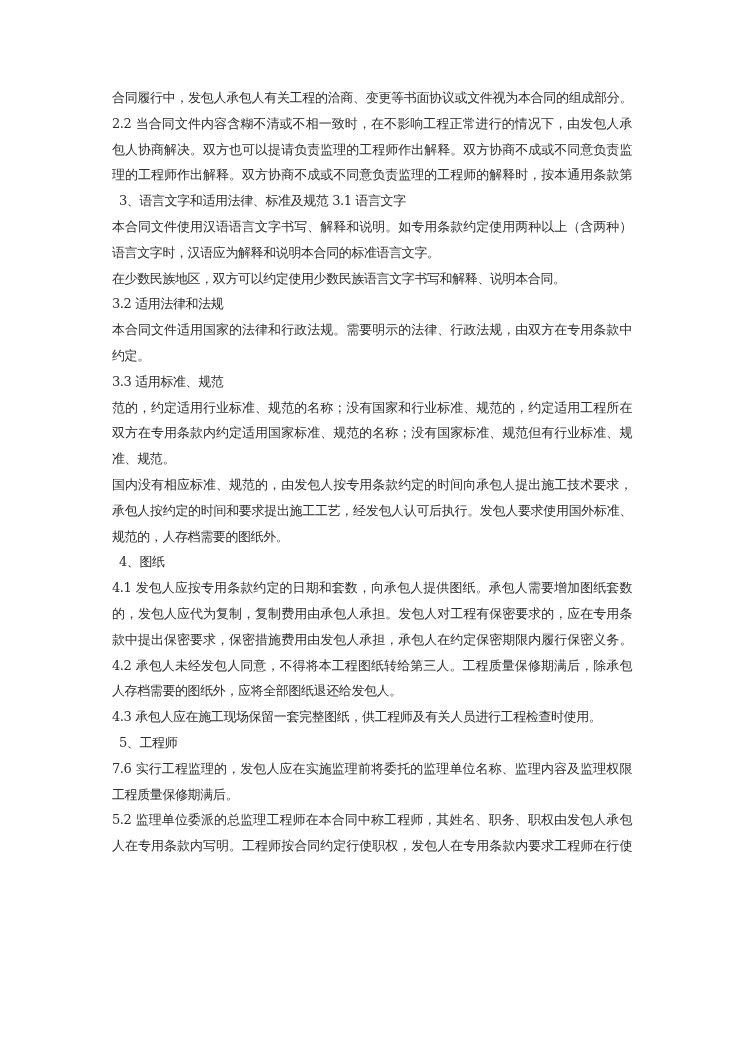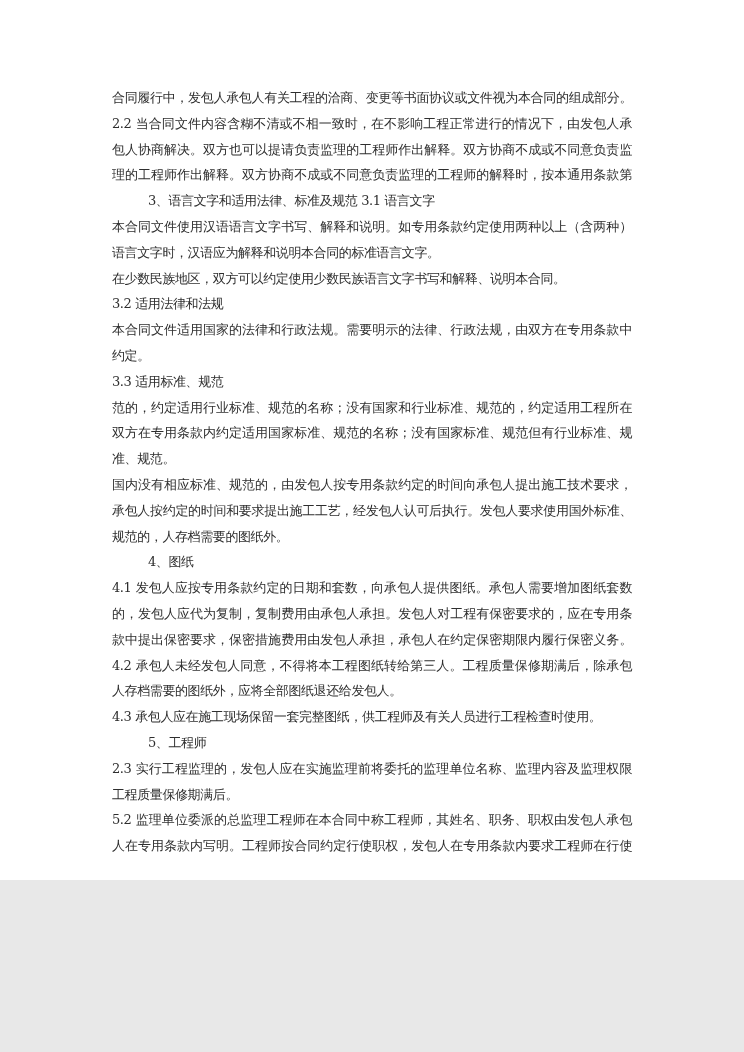--- a/index.html
+++ b/index.html
@@ -4,21 +4,21 @@
 <style>
   html, body {
     margin: 0;
     padding: 0;
     background: #e8e8e8;
     font-family: "DejaVu Serif", "Liberation Serif", serif;
   }
   .page {
     position: relative;
     width: 744px;
-    height: 880px;
+    height: 1052px;
     margin: 0 auto;
     background: #ffffff;
     overflow: hidden;
   }
   .text-block {
     position: absolute;
     left: 112px;
     top: 85px;
     width: 520px;
   }
@@ -30,21 +30,20 @@
     color: #2e2e2e;
     text-align: left;
     white-space: pre-wrap;
   }
   .line.justify {
     text-align: justify;
     text-align-last: justify;
   }
   .line.indent {
     text-indent: 7px;
-    margin-left: 29px;
   }
 </style>
 </head>
 <body>
 
 <div class="page" style="background: rgb(255, 255, 255);">
   <div class="text-block" id="text-block" style="color: rgb(46, 46, 46);">
       <div class="line justify">合同履行中，发包人承包人有关工程的洽商、变更等书面协议或文件视为本合同的组成部分。</div>
       <div class="line justify">2.2 当合同文件内容含糊不清或不相一致时，在不影响工程正常进行的情况下，由发包人承</div>
       <div class="line justify">包人协商解决。双方也可以提请负责监理的工程师作出解释。双方协商不成或不同意负责监</div>
@@ -64,18 +63,18 @@
       <div class="line justify">承包人按约定的时间和要求提出施工工艺，经发包人认可后执行。发包人要求使用国外标准、</div>
       <div class="line">规范的，人存档需要的图纸外。</div>
       <div class="line indent">4、图纸</div>
       <div class="line justify">4.1 发包人应按专用条款约定的日期和套数，向承包人提供图纸。承包人需要增加图纸套数</div>
       <div class="line justify">的，发包人应代为复制，复制费用由承包人承担。发包人对工程有保密要求的，应在专用条</div>
       <div class="line justify">款中提出保密要求，保密措施费用由发包人承担，承包人在约定保密期限内履行保密义务。</div>
       <div class="line justify">4.2 承包人未经发包人同意，不得将本工程图纸转给第三人。工程质量保修期满后，除承包</div>
       <div class="line">人存档需要的图纸外，应将全部图纸退还给发包人。</div>
       <div class="line">4.3 承包人应在施工现场保留一套完整图纸，供工程师及有关人员进行工程检查时使用。</div>
       <div class="line indent">5、工程师</div>
-      <div class="line justify">2.3 实行工程监理的，发包人应在实施监理前将委托的监理单位名称、监理内容及监理权限</div>
+      <div class="line justify">7.6 实行工程监理的，发包人应在实施监理前将委托的监理单位名称、监理内容及监理权限</div>
       <div class="line">工程质量保修期满后。</div>
       <div class="line justify">5.2 监理单位委派的总监理工程师在本合同中称工程师，其姓名、职务、职权由发包人承包</div>
       <div class="line justify">人在专用条款内写明。工程师按合同约定行使职权，发包人在专用条款内要求工程师在行使</div>
     </div>
 </div>
 
 </body></html>

